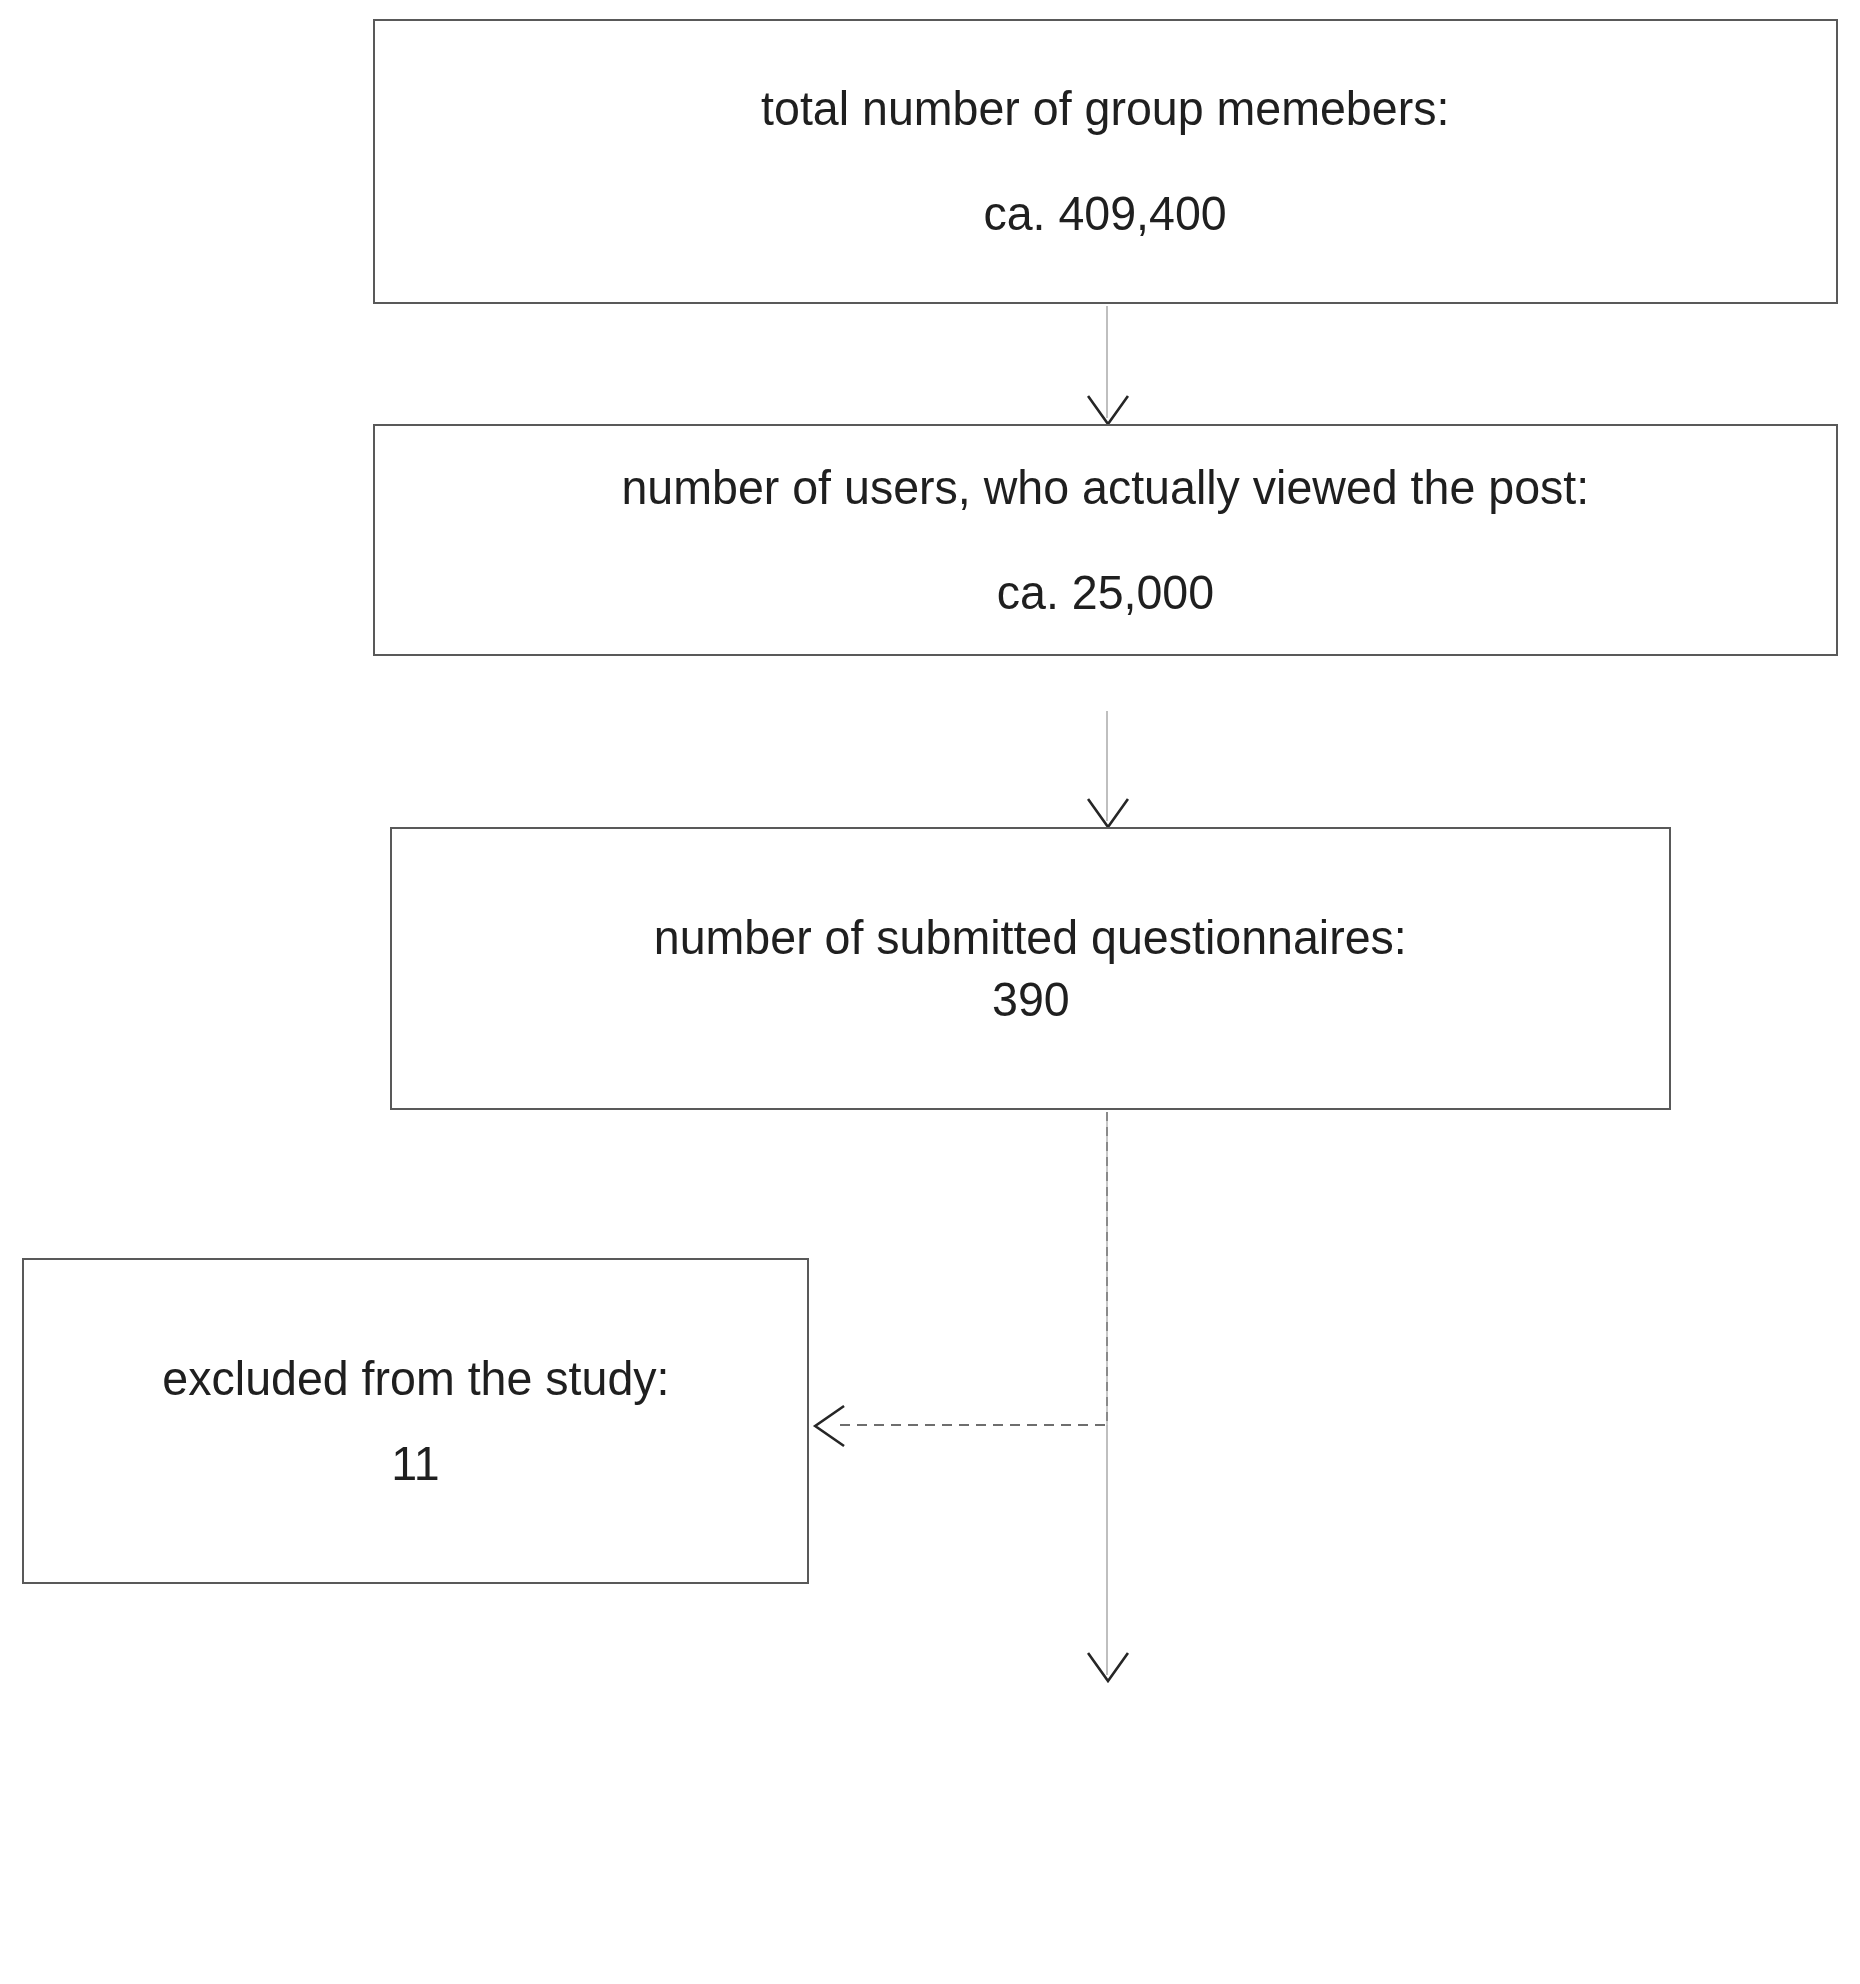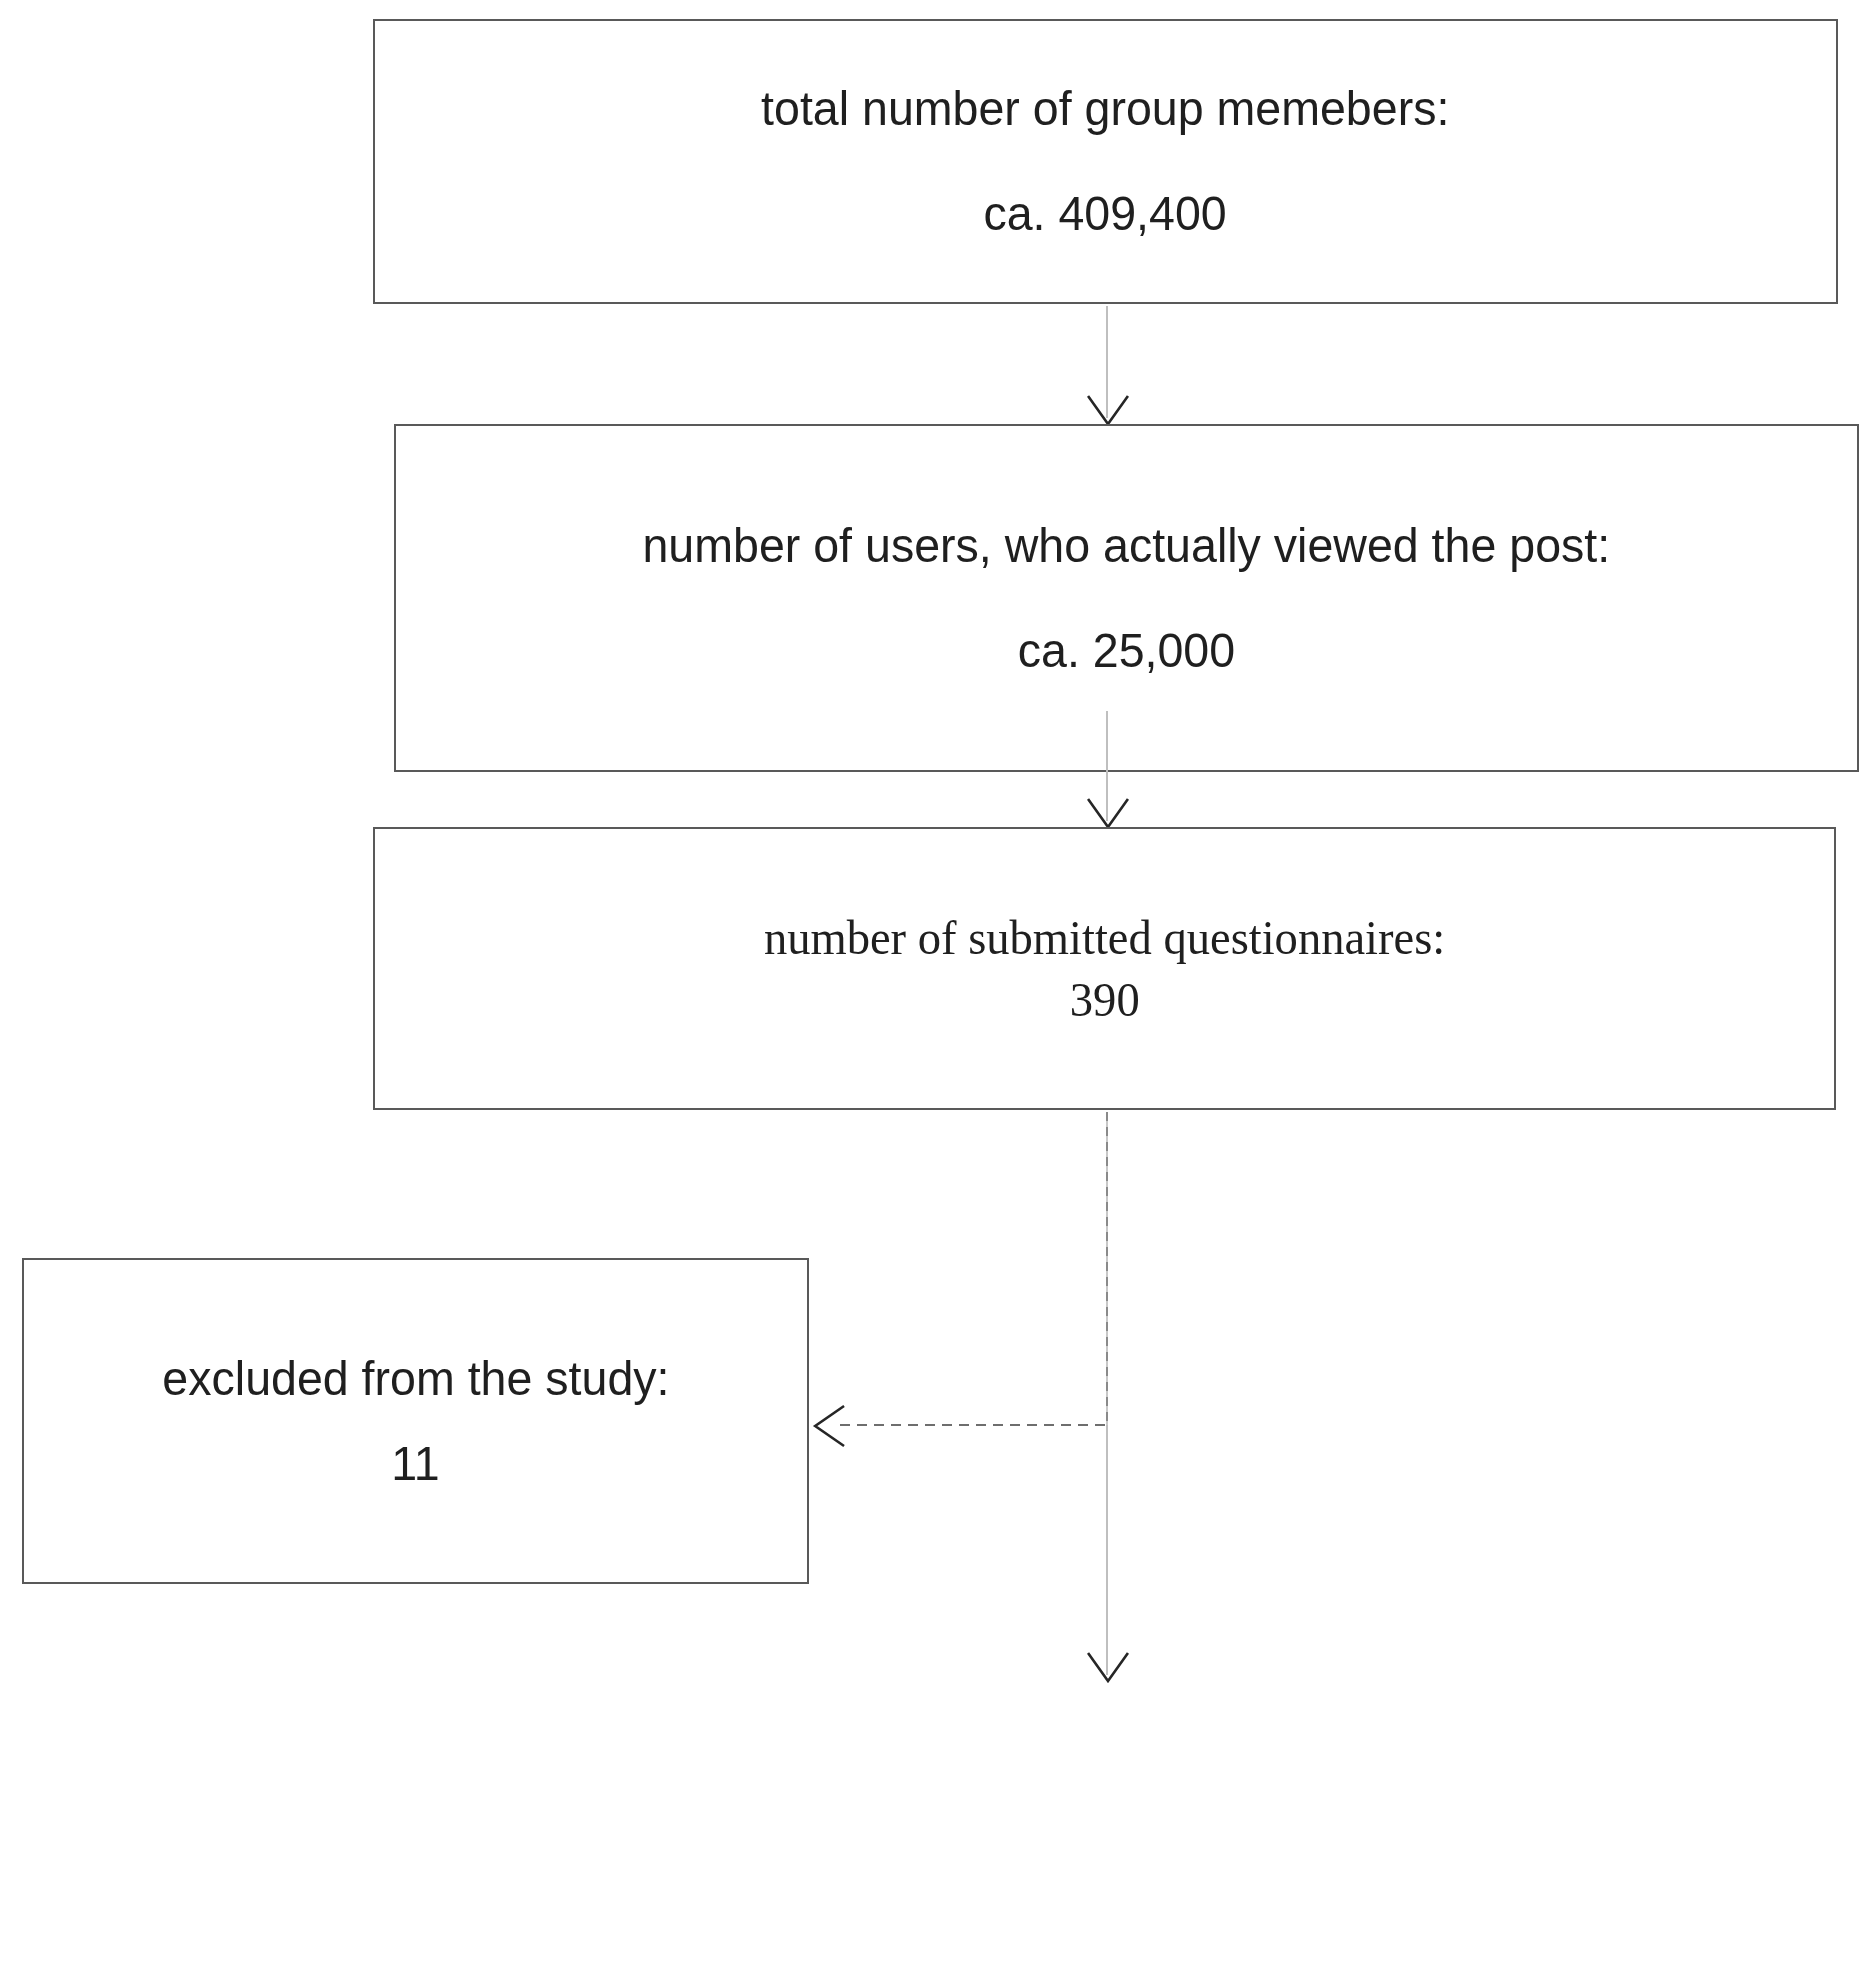--- a/index.html
+++ b/index.html
@@ -33,22 +33,22 @@
     text-align: center;
     white-space: nowrap;
     transform: scaleX(0.95);
     transform-origin: center;
   }
   .gap-double { gap: 53px; }
   .gap-medium { gap: 34px; }
   .gap-single { gap: 10.5px; }
 
   #box-total    { left: 373px;  top: 18.7px;   width: 1465px; height: 285px; }
-  #box-viewed   { left: 394px;  top: 424px;  width: 1465px; height: 348px; }
-  #box-submitted{ left: 373px;  top: 827px; width: 1463px; height: 283px; font-family: Liberation Serif, serif; }
+  #box-viewed   { left: 373px;  top: 424px;  width: 1465px; height: 232px; }
+  #box-submitted{ left: 390px;  top: 827px; width: 1281px; height: 283px; }
   #box-excluded { left: 22px;   top: 1258px; width: 787px; height: 326px; }
   #box-enrolled { left: 376px;  top: 1682px; width: 1464px; height: 285px; }
 
   .vline {
     position: absolute;
     width: 2.2px;
     background: #bfbfbf;
   }
   #arrow1-shaft { left: 1106px; top: 306px;  height: 112px; }
   #arrow2-shaft { left: 1106px; top: 711px;  height: 110px; }

